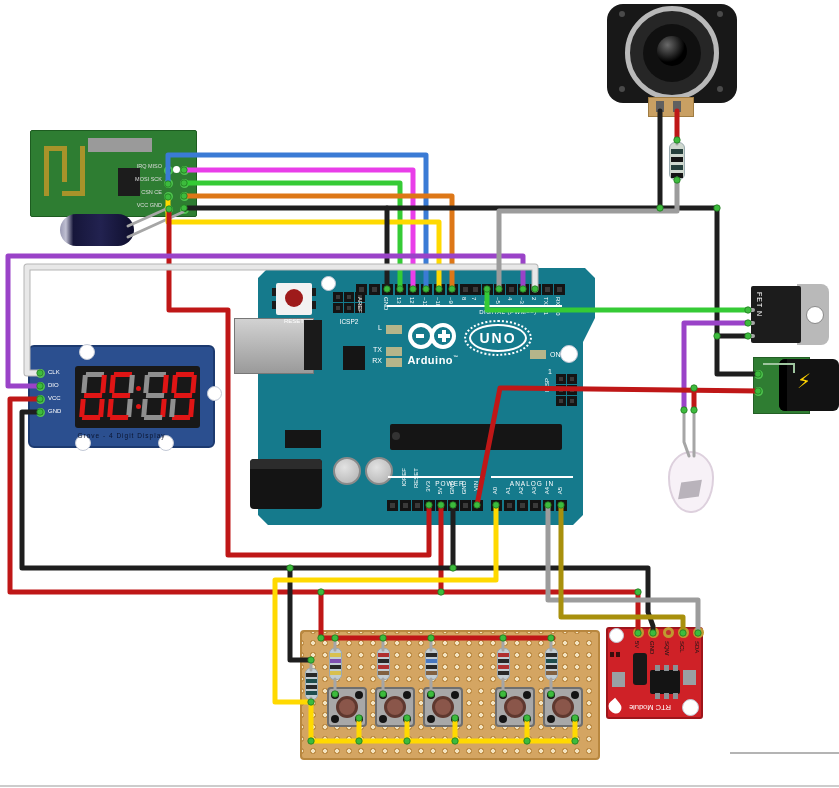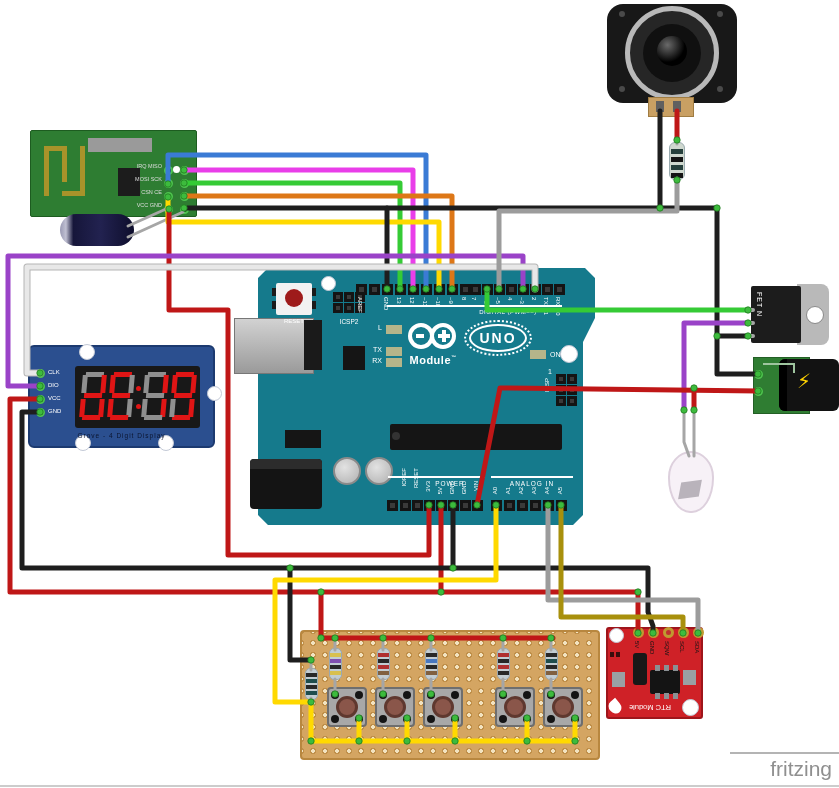--- a/index.html
+++ b/index.html
@@ -81,21 +81,21 @@
   <div class="abs part" style="left:386px;top:347px;width:16px;height:9px;background:#b5b58a;"></div>
   <div class="abs txt" style="left:366px;top:357px;width:16px;text-align:right;font-size:7px;">RX</div>
   <div class="abs part" style="left:386px;top:358px;width:16px;height:9px;background:#b5b58a;"></div>
 
   <div class="abs" style="left:408px;top:323px;width:26px;height:26px;border:4px solid #fff;border-radius:50%;box-sizing:border-box;z-index:30;"></div>
   <div class="abs" style="left:430px;top:323px;width:26px;height:26px;border:4px solid #fff;border-radius:50%;box-sizing:border-box;z-index:30;"></div>
   <div class="abs" style="left:416px;top:334px;width:8px;height:4px;background:#fff;z-index:31;"></div>
   <div class="abs" style="left:438px;top:334px;width:12px;height:4px;background:#fff;z-index:31;"></div>
   <div class="abs" style="left:442px;top:330px;width:4px;height:12px;background:#fff;z-index:31;"></div>
   <div class="abs txt" style="left:400px;top:354px;width:66px;text-align:center;font-size:11px;font-weight:bold;letter-spacing:0.5px;">
-    <span>Module</span><span style="font-size:5px;vertical-align:top;">™</span>
+    <span>Arduino</span><span style="font-size:5px;vertical-align:top;">™</span>
   </div>
   <div class="abs" style="left:464px;top:320px;width:68px;height:36px;border:2px dotted #fff;border-radius:50%;box-sizing:border-box;z-index:30;"></div>
   <div class="abs" style="left:469px;top:324px;width:58px;height:28px;border:2px solid #fff;border-radius:50%;box-sizing:border-box;z-index:30;"></div>
   <div class="abs txt" style="left:464px;top:330px;width:68px;text-align:center;font-size:14px;font-weight:bold;letter-spacing:2px;">UNO</div>
 
   <div class="abs part" style="left:530px;top:350px;width:16px;height:9px;background:#b5b58a;"></div>
   <div class="abs txt" style="left:550px;top:351px;font-size:7px;">ON</div>
 
   <div class="abs" style="left:387px;top:305px;width:175px;height:1.5px;background:#fff;z-index:21;"></div>
   <div class="abs txt" style="left:452px;top:309px;width:112px;text-align:center;font-size:6px;letter-spacing:0.5px;">DIGITAL (PWM=~)</div>
@@ -149,21 +149,20 @@
   <div class="abs part" style="left:633px;top:653px;width:14px;height:32px;background:#181818;border-radius:3px;"></div>
   <div class="abs part" style="left:612px;top:672px;width:13px;height:15px;background:#9aa0a4;"></div>
   <div class="abs part" style="left:683px;top:670px;width:13px;height:15px;background:#9aa0a4;"></div>
   <div class="abs part" id="rtc-ic" style="left:650px;top:670px;width:30px;height:24px;background:#141414;border-radius:2px;"></div>
   <div class="abs part" style="left:609px;top:700px;width:12px;height:14px;background:#fff;border-radius:60% 0 60% 60%;transform:rotate(-40deg);"></div>
   <div class="abs txt" style="left:620px;top:703px;width:60px;text-align:center;font-size:7.5px;transform:rotate(180deg);">RTC Module</div>
 
   <div class="abs" style="left:730px;top:752px;width:109px;height:2px;background:#b4b4b4;z-index:5;"></div>
   <div class="abs" style="left:0;top:785px;width:839px;height:1.5px;background:#cccccc;z-index:5;"></div>
 
-  <div class="abs" style="left:700px;top:757px;width:132px;text-align:right;font-size:21px;color:#8f8f8f;z-index:30;">fritzing</div>
 
   <svg id="wiresvg" width="839" height="788">
       <polyline points="734,310 753,310" fill="none" stroke="#a6a6a6" stroke-width="4" stroke-linecap="round" stroke-linejoin="round"></polyline>
       <polyline points="734,323 753,323" fill="none" stroke="#a6a6a6" stroke-width="4" stroke-linecap="round" stroke-linejoin="round"></polyline>
       <polyline points="734,336 753,336" fill="none" stroke="#a6a6a6" stroke-width="4" stroke-linecap="round" stroke-linejoin="round"></polyline>
       <polyline points="128,226 166,209" fill="none" stroke="#a6a6a6" stroke-width="3" stroke-linecap="round" stroke-linejoin="round"></polyline>
       <polyline points="128,237 183,212" fill="none" stroke="#a6a6a6" stroke-width="3" stroke-linecap="round" stroke-linejoin="round"></polyline>
       <polyline points="684,410 684,442 689,456" fill="none" stroke="#a6a6a6" stroke-width="3" stroke-linecap="round" stroke-linejoin="round"></polyline>
       <polyline points="694,410 694,456" fill="none" stroke="#a6a6a6" stroke-width="3" stroke-linecap="round" stroke-linejoin="round"></polyline>
       <polyline points="335,638 335,650" fill="none" stroke="#a6a6a6" stroke-width="3" stroke-linecap="round" stroke-linejoin="round"></polyline>

